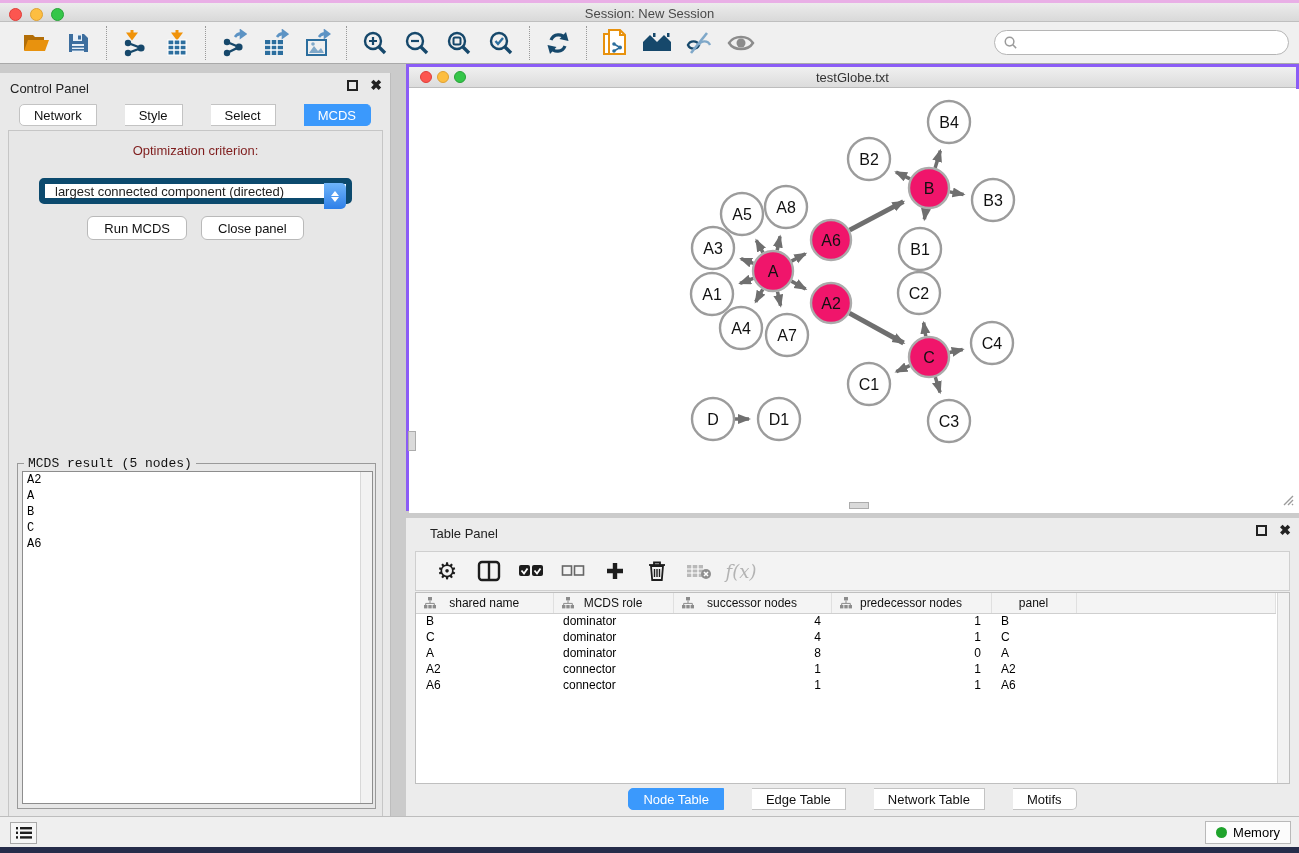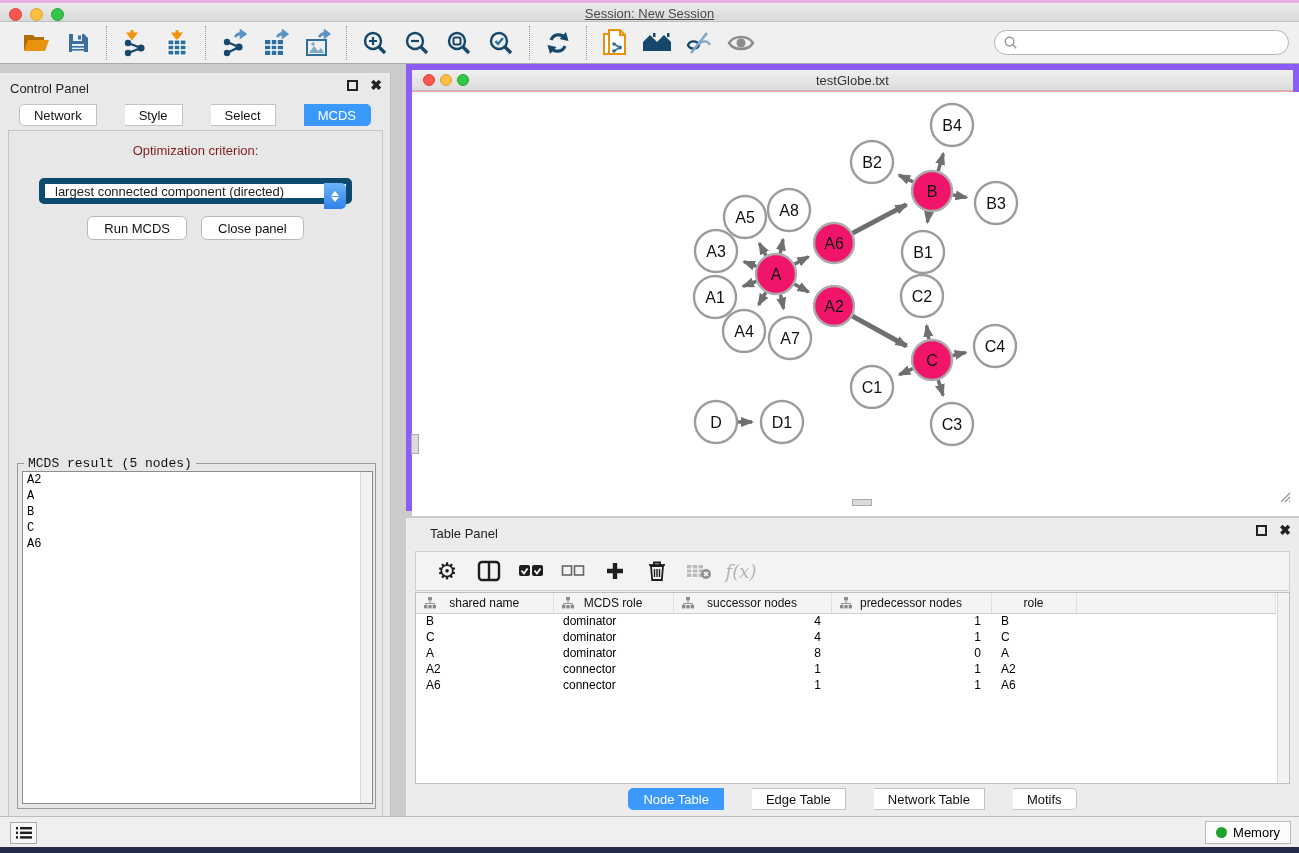--- a/index.html
+++ b/index.html
@@ -5,21 +5,21 @@
   * { margin:0; padding:0; box-sizing:border-box; }
   html,body { width:1299px; height:853px; }
   body { font-family:"Liberation Sans", sans-serif; font-size:13px; color:#222;
          background:#CBCBCB; position:relative; overflow:hidden; }
 
   
   .titlebar { position:absolute; left:0; top:0; width:1299px; height:22px;
     background:linear-gradient(#ECECEC,#D9D9D9); border-top:3px solid #E9AFE6;
     border-bottom:1px solid #BFBFBF; }
   .titlebar .title { position:absolute; left:0; right:0; top:3px; text-align:center;
-    color:#4a4a4a; font-size:13px;text-decoration:underline; }
+    color:#4a4a4a; font-size:13px; }
   .lights { position:absolute; top:5px; left:9px; display:flex; gap:8px; }
   .light { width:13px; height:13px; border-radius:50%; }
   .light.red { background:#FC5650; border:1px solid #DF3E39; }
   .light.yellow { background:#FDBE41; border:1px solid #DFA133; }
   .light.green { background:#35C649; border:1px solid #28A238; }
 
   
   .toolbar { position:absolute; left:0; top:22px; width:1299px; height:42px;
     background:#F0F0F0; border-bottom:1px solid #A9A9A9;
     display:flex; align-items:center; padding-left:8px; }
@@ -72,21 +72,21 @@
   .result-legend { position:absolute; left:6px; top:-8px; background:#E7E7E7; padding:0 4px;
     font-size:13px; color:#111; }
   .result-list { position:absolute; left:4px; top:7px; width:351px; height:333px;
     background:#fff; border:1px solid #8D8D8D; overflow:hidden; }
   .result-scroll { position:absolute; right:0; top:0; width:12px; height:100%;
     background:#F2F2F2; border-left:1px solid #D8D8D8; }
   .result-item { font-size:12px; line-height:16px; padding-left:4px; color:#000; }
 
   
   .net-window { position:absolute; left:406px; top:64px; width:893px; height:447px;
-    border:6px solid #8b5cf6; background:#fca5a5; }
+    border:3px solid #8b5cf6; background:#ffffff; }
   .net-titlebar { position:relative; height:21px; background:linear-gradient(#F0F0F0,#DCDCDC);
     border-bottom:1px solid #BDBDBD; }
   .net-titlebar .lights { top:4px; left:11px; gap:5px; }
   .net-titlebar .light { width:12px; height:12px; }
   .net-title { position:absolute; left:0; right:0; top:3px; text-align:center; font-size:13px; color:#333; }
   .net-canvas { position:absolute; left:0; top:22px; width:891px; height:424px; background:#fff; overflow:hidden; }
   .resize-grip { position:absolute; right:2px; bottom:2px; width:14px; height:14px; }
   .splitter-left { position:absolute; left:-1px; top:364px; width:8px; height:20px;
     background:#DADADA; border:1px solid #ACACAC; }
   .splitter-bottom { position:absolute; left:440px; bottom:-1px; width:20px; height:7px;
@@ -528,21 +528,21 @@
           <th>
             <svg class="hicon" width="12" height="12" viewBox="0 0 12 12">
                 <rect x="4" y="0" width="4" height="3.4" fill="#8C8C8C"></rect>
                 <rect x="0" y="8" width="3.4" height="3.4" fill="#8C8C8C"></rect>
                 <rect x="4.3" y="8" width="3.4" height="3.4" fill="#8C8C8C"></rect>
                 <rect x="8.6" y="8" width="3.4" height="3.4" fill="#8C8C8C"></rect>
                 <path d="M6 3.4v3M1.7 8V6.4h8.6V8" stroke="#8C8C8C" fill="none"></path>
               </svg>
             <span>predecessor nodes</span>
           </th>
-          <th><span>role</span></th>
+          <th><span>panel</span></th>
           <th></th>
         </tr>
       </thead>
       <tbody id="table-body">
           <tr>
             <td>B</td>
             <td>dominator</td>
             <td class="num">4</td>
             <td class="num">1</td>
             <td>B</td>

